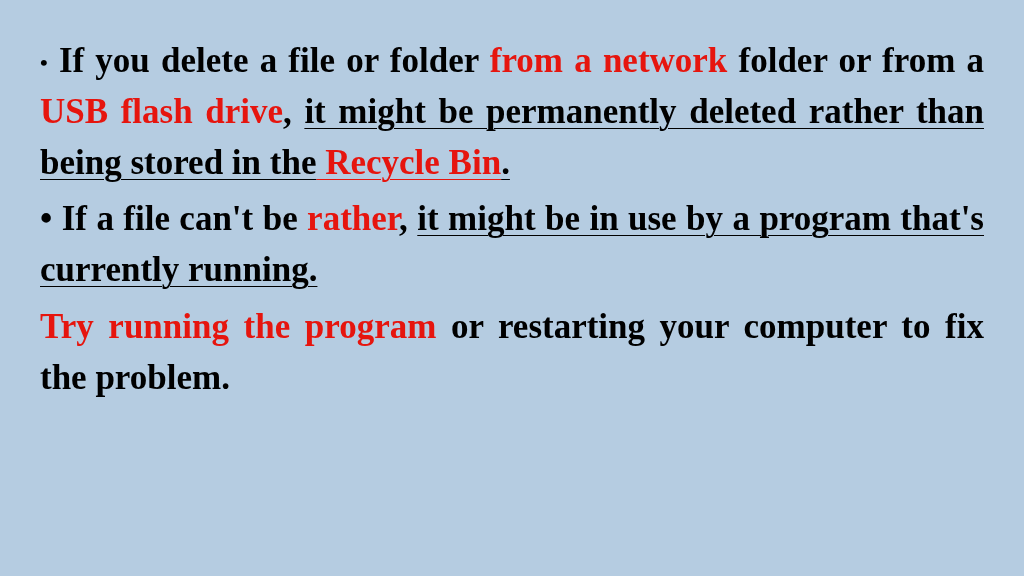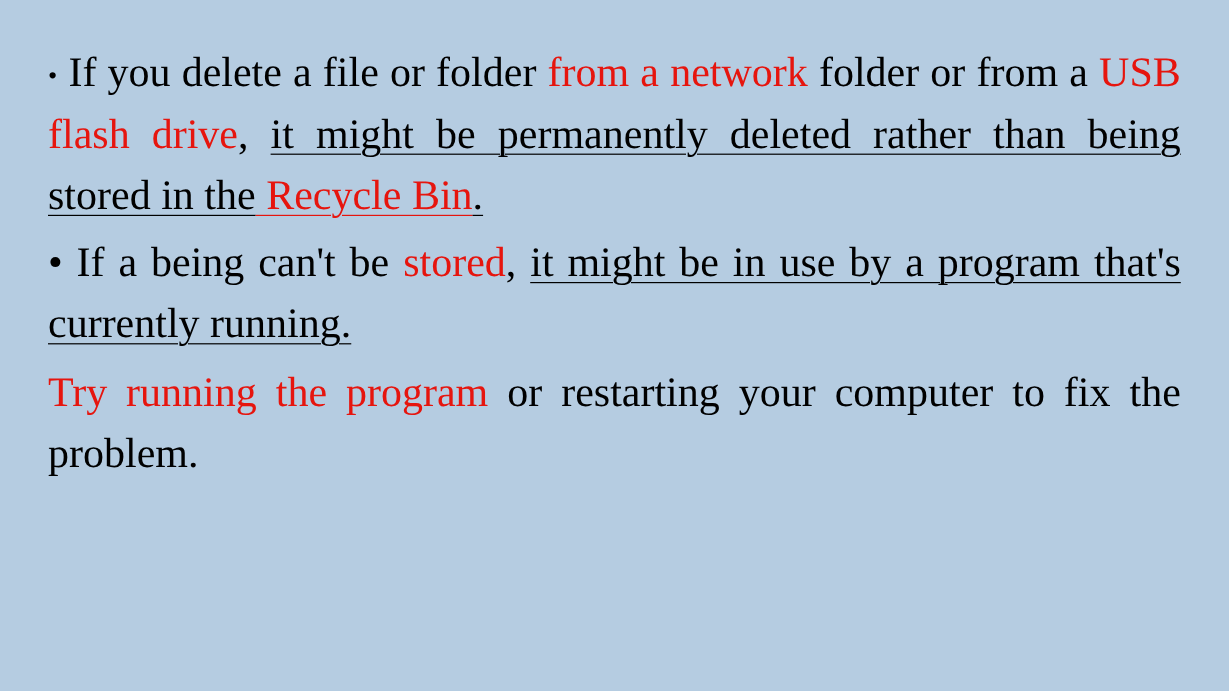--- a/index.html
+++ b/index.html
@@ -5,32 +5,32 @@
     * { margin: 0; padding: 0; box-sizing: border-box; }
     html, body { width: 1024px; height: 576px; }
     body {
       background: #b5cce1;
       font-family: 'Times New Roman', Times, serif;
       font-size: 35px;
       color: #000;
       padding: 36px 40px;
       line-height: 1.45;
     }
-    .para { margin-bottom: 6px; }
+    .para { margin-bottom: 6px; font-weight: bold; }
     .para.justify { text-align: justify; }
     .red { color: #e6150e; }
     .uline { text-decoration: underline; text-decoration-thickness: 1px; text-underline-offset: 5px; }
     .bullet-dot { font-size: 22px; vertical-align: 2px; }
   </style>
 </head>
 <body>
 
 <p class="para justify">
   <span class="bullet-dot">•</span><span> If you delete a file or folder </span><span class="red">from a network</span><span> folder or from a </span><span class="red">USB flash drive</span><span>, </span><span class="uline">it might be permanently deleted rather than being stored in the</span><span class="uline red"> Recycle Bin</span><span class="uline">.</span>
 </p>
 
 <p class="para justify">
-  <span>•</span><span> If a being can't be </span><span class="red">stored</span><span>, </span><span class="uline">it might be in use by a program that's currently running.</span>
+  <span>•</span><span> If a file can't be </span><span class="red">rather</span><span>, </span><span class="uline">it might be in use by a program that's currently running.</span>
 </p>
 
 <p class="para justify">
   <span class="red">Try running the program</span><span> or restarting your computer to fix the problem.</span>
 </p>
 
 </body></html>

